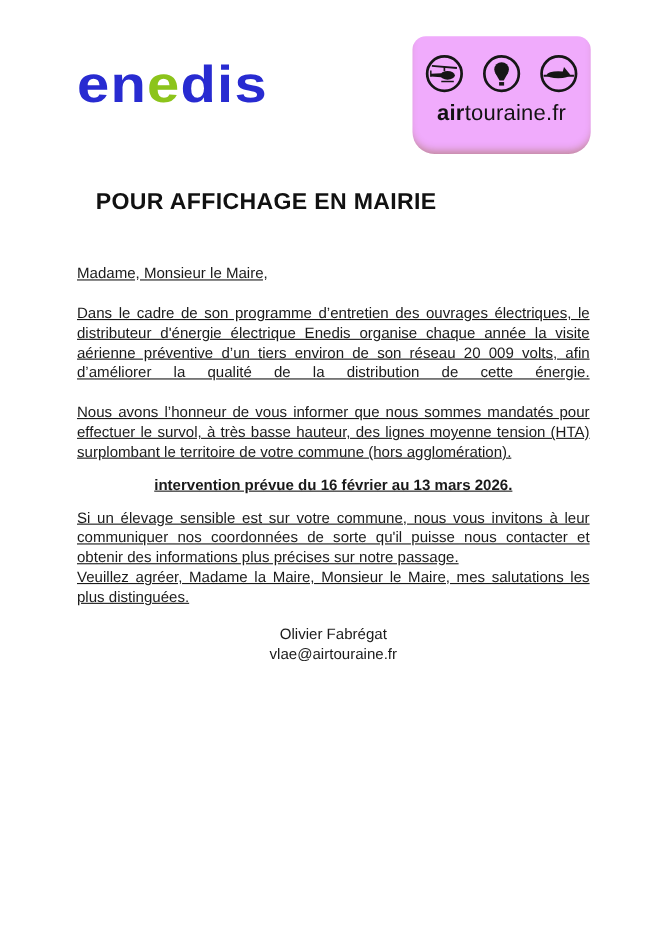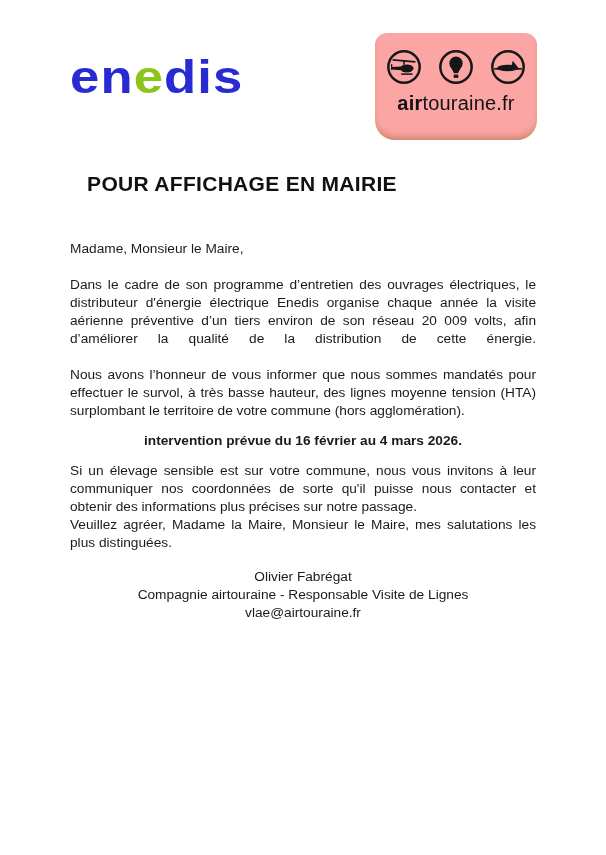--- a/index.html
+++ b/index.html
@@ -42,42 +42,42 @@
     position:absolute;top:172px;left:0;width:484px;
     text-align:center;font-weight:bold;font-size:21px;letter-spacing:0.3px;
     color:#111;
   }
 
   
   .letter{
     position:absolute;top:240px;left:70px;width:466px;
     font-size:13.7px;line-height:18px;
   }
-  .letter p{margin:0 0 18px 0;text-align:justify;}
+  .letter p{margin:0 0 18px 0;text-align:justify;text-decoration:underline;}
   p.salutation{text-align:left;}
   p.justify-last{text-align:justify;text-align-last:justify;}
   p.p2{margin-bottom:12px;}
   p.intervention{text-align:center;font-weight:bold;margin-bottom:12px;}
   p.p3{margin-bottom:15px;}
   p.p4{margin-bottom:0;}
   p.p5{margin-bottom:16px;}
   .signature div{line-height:18px;text-align:center;}
 </style>
 </head>
 <body>
 
 <div class="page">
 
   <div class="header">
 
     <div class="enedis-logo">
       <span class="enedis-blue" style="color: rgb(40, 43, 209);">en</span><span class="enedis-green" style="color: rgb(140, 196, 27);">e</span><span class="enedis-blue" style="color: rgb(40, 43, 209);">dis</span>
     </div>
 
-    <div class="airtouraine-box" style="background: #fca5a5; text-align: center;">
+    <div class="airtouraine-box" style="background: #f0abfc; text-align: center;">
       <div class="icons-row">
         <span>
           <svg class="logo-circle" viewBox="-20 -20 40 40">
             <circle cx="0" cy="0" r="16.5" fill="none" stroke="#161616" stroke-width="2.6"></circle>
             <line x1="-12" y1="-7.5" x2="12" y2="-5.5" stroke="#161616" stroke-width="1.8"></line>
             <line x1="0" y1="-6.5" x2="0" y2="-2.5" stroke="#161616" stroke-width="1.6"></line>
             <ellipse cx="3" cy="1.5" rx="7" ry="4.2" fill="#161616"></ellipse>
             <path d="M -3,-0.5 L -13,0 L -13,2.6 L -3,3.5 Z" fill="#161616"></path>
             <line x1="-13" y1="-3" x2="-13" y2="3" stroke="#161616" stroke-width="1.4"></line>
             <line x1="-3" y1="7.5" x2="9" y2="7.5" stroke="#161616" stroke-width="1.6"></line>
@@ -105,24 +105,23 @@
       </div>
     </div>
   </div>
 
   <div class="doc-title">POUR AFFICHAGE EN MAIRIE</div>
 
   <div class="letter">
     <p class="salutation">Madame, Monsieur le Maire,</p>
     <p class="justify-last">Dans le cadre de son programme d’entretien des ouvrages électriques, le distributeur d'énergie électrique Enedis organise chaque année la visite aérienne préventive d’un tiers environ de son réseau 20 009 volts, afin d’améliorer la qualité de la distribution de cette énergie.</p>
     <p class="p2">Nous avons l’honneur de vous informer que nous sommes mandatés pour effectuer le survol, à très basse hauteur, des lignes  moyenne tension (HTA) surplombant le territoire de votre commune (hors agglomération).</p>
-    <p class="intervention">intervention prévue du 16 février au 4 mars 2026.</p>
+    <p class="intervention">intervention prévue du 16 février au 13 mars 2026.</p>
     <p class="p4">Si un élevage sensible est sur votre commune, nous vous invitons à leur communiquer nos coordonnées de sorte qu'il puisse nous contacter et obtenir des informations plus précises sur notre passage.</p>
     <p class="p5">Veuillez agréer, Madame la Maire, Monsieur le Maire, mes salutations les plus distinguées.</p>
 
     <div class="signature">
       <div>Olivier Fabrégat</div>
-      <div>Compagnie airtouraine - Responsable Visite de Lignes</div>
       <div>vlae@airtouraine.fr</div>
     </div>
   </div>
 
 </div>
 
 </body></html>

